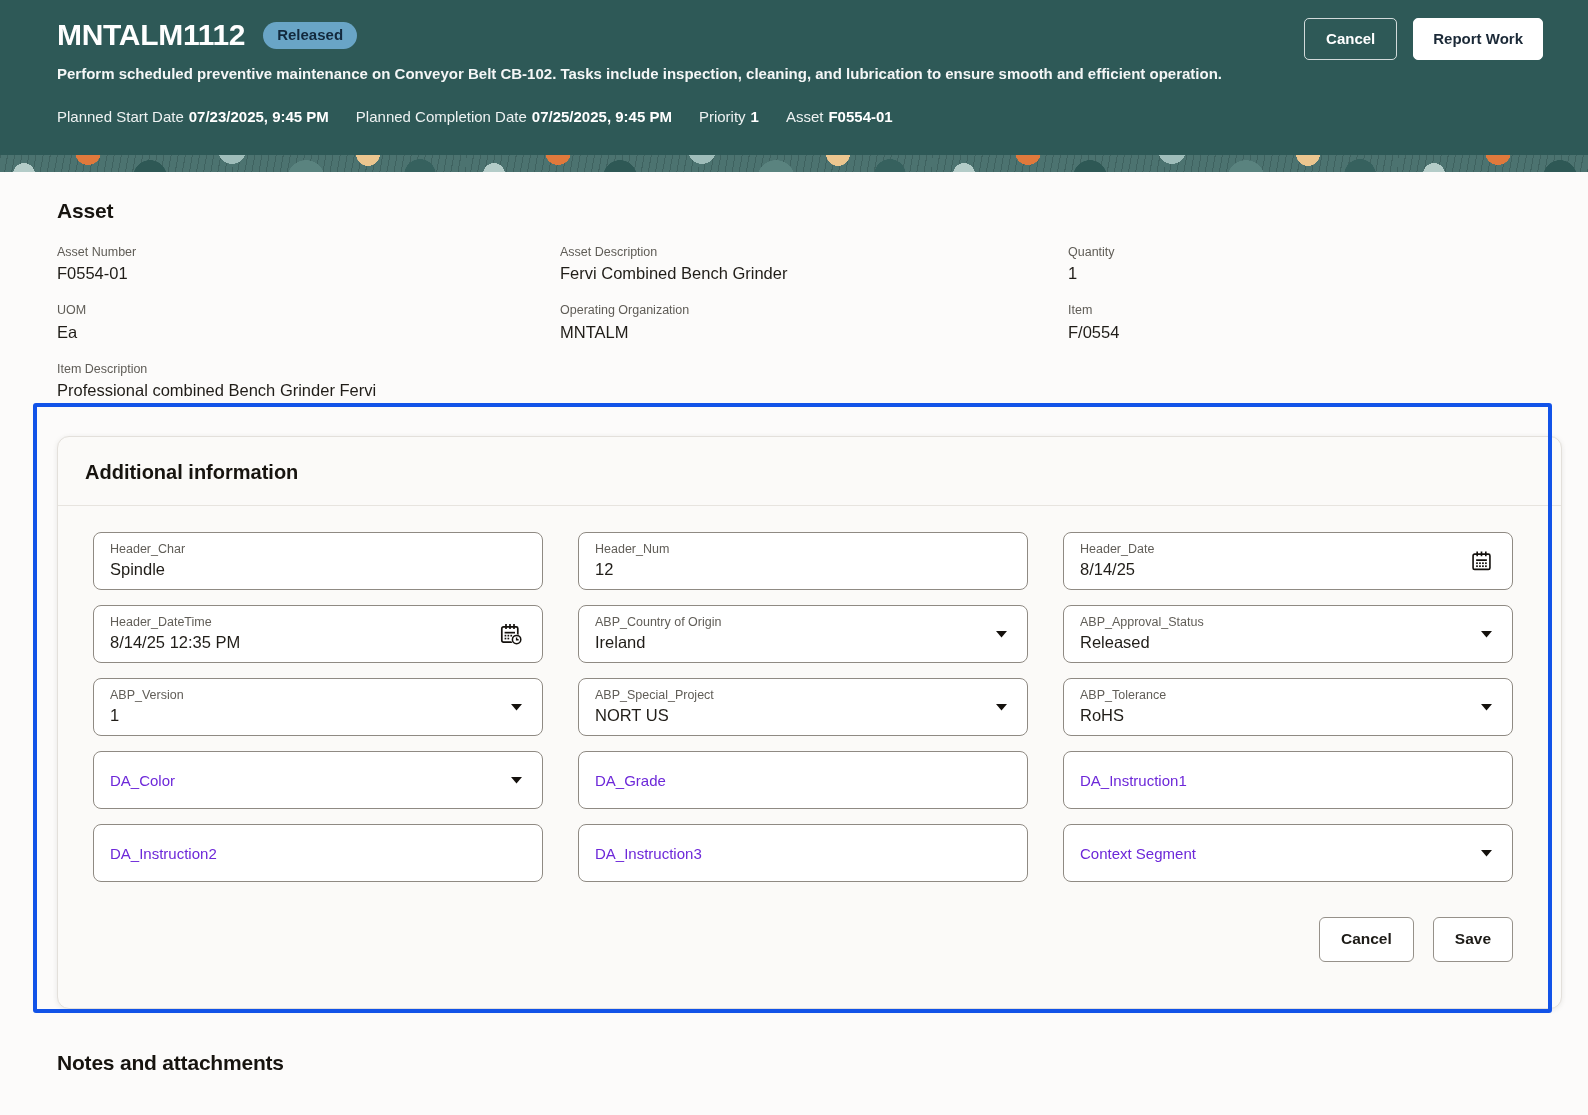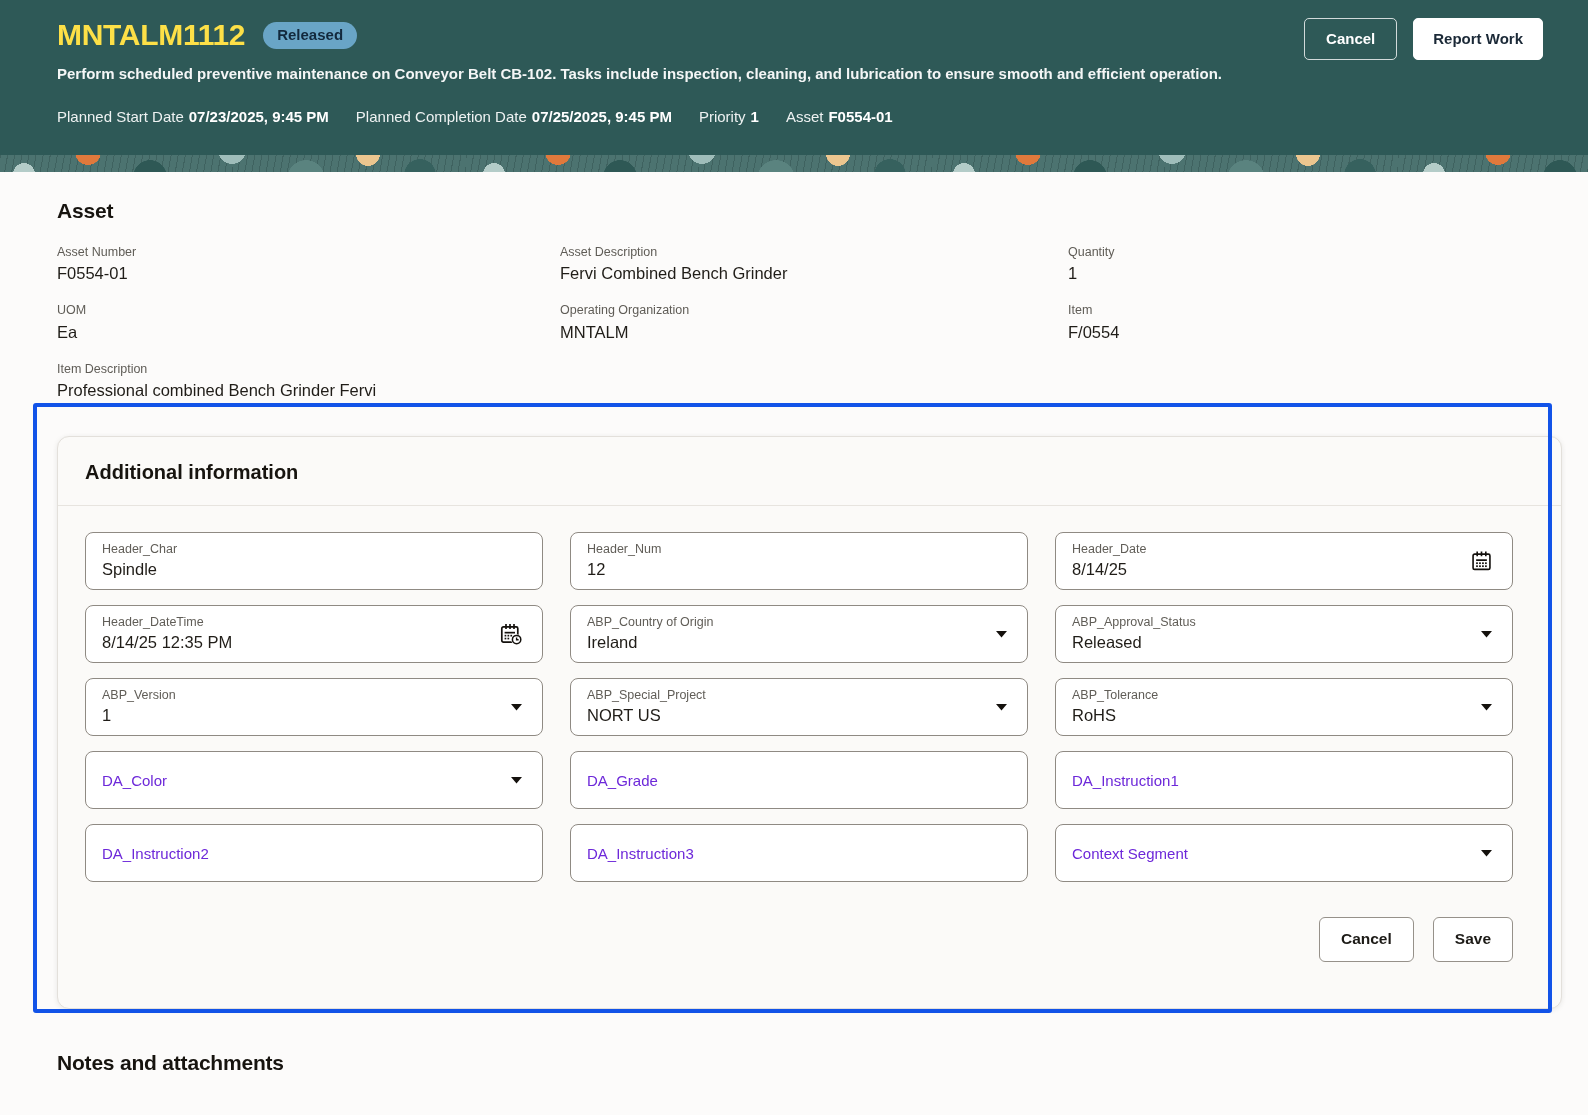--- a/index.html
+++ b/index.html
@@ -21,21 +21,21 @@
     height: 155px;
     background: #2e5957;
     color: #ffffff;
     padding: 18px 45px 0 57px;
   }
   .topbar-row1 { display: flex; align-items: center; gap: 18px; }
   .wo-title {
     font-size: 30px;
     font-weight: 800;
     letter-spacing: -0.3px;
-    color: #fde047;
+    color: #ffffff;
   }
   .status-badge {
     background: #69a5c6;
     color: #12293d;
     font-size: 15px;
     font-weight: 600;
     padding: 4px 14px 5px;
     border-radius: 15px;
     line-height: 1.2;
   }
@@ -147,20 +147,21 @@
     row-gap: 15px;
   }
   .field {
     position: relative;
     height: 58px;
     background: #ffffff;
     border: 1px solid #8f8a83;
     border-radius: 8px;
     padding: 8px 44px 0 16px;
     cursor: text;
+    margin-left: 8px;
   }
   .field--filled .field-label {
     font-size: 12.5px;
     color: #605d57;
     line-height: 1.3;
   }
   .field-value {
     font-size: 16.5px;
     color: #201d18;
     line-height: 1.3;

